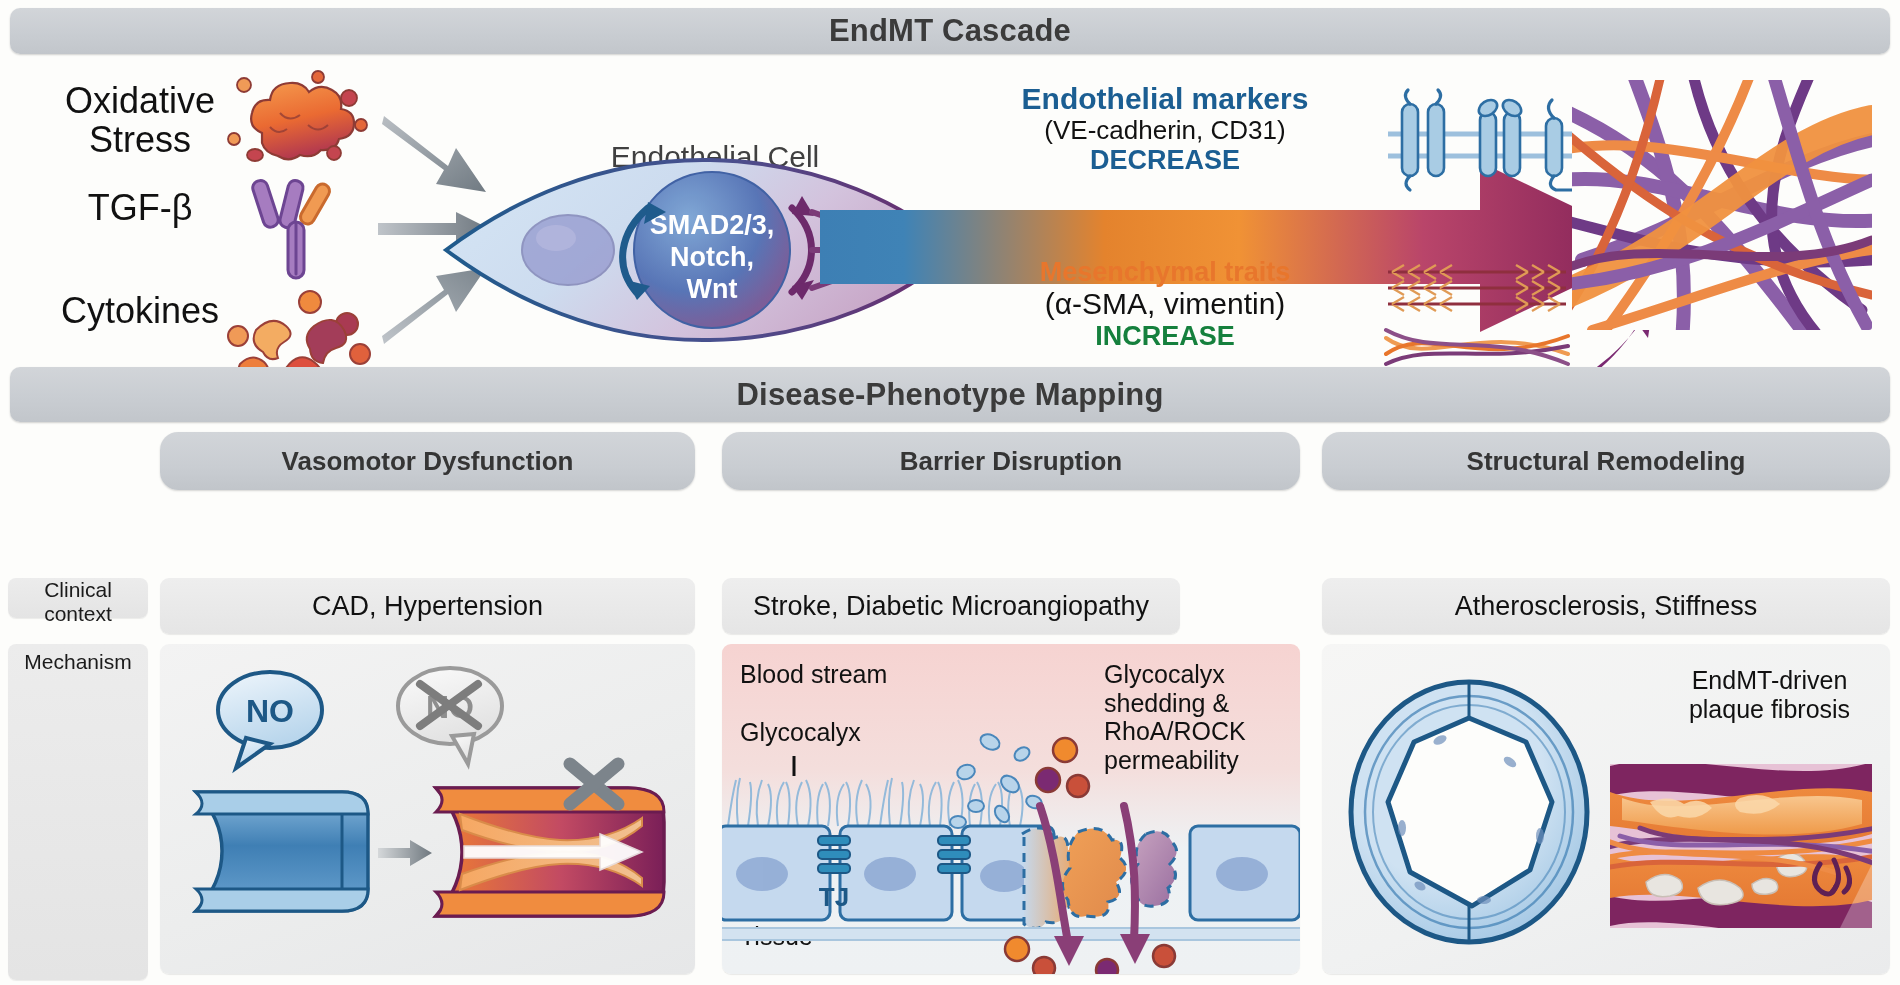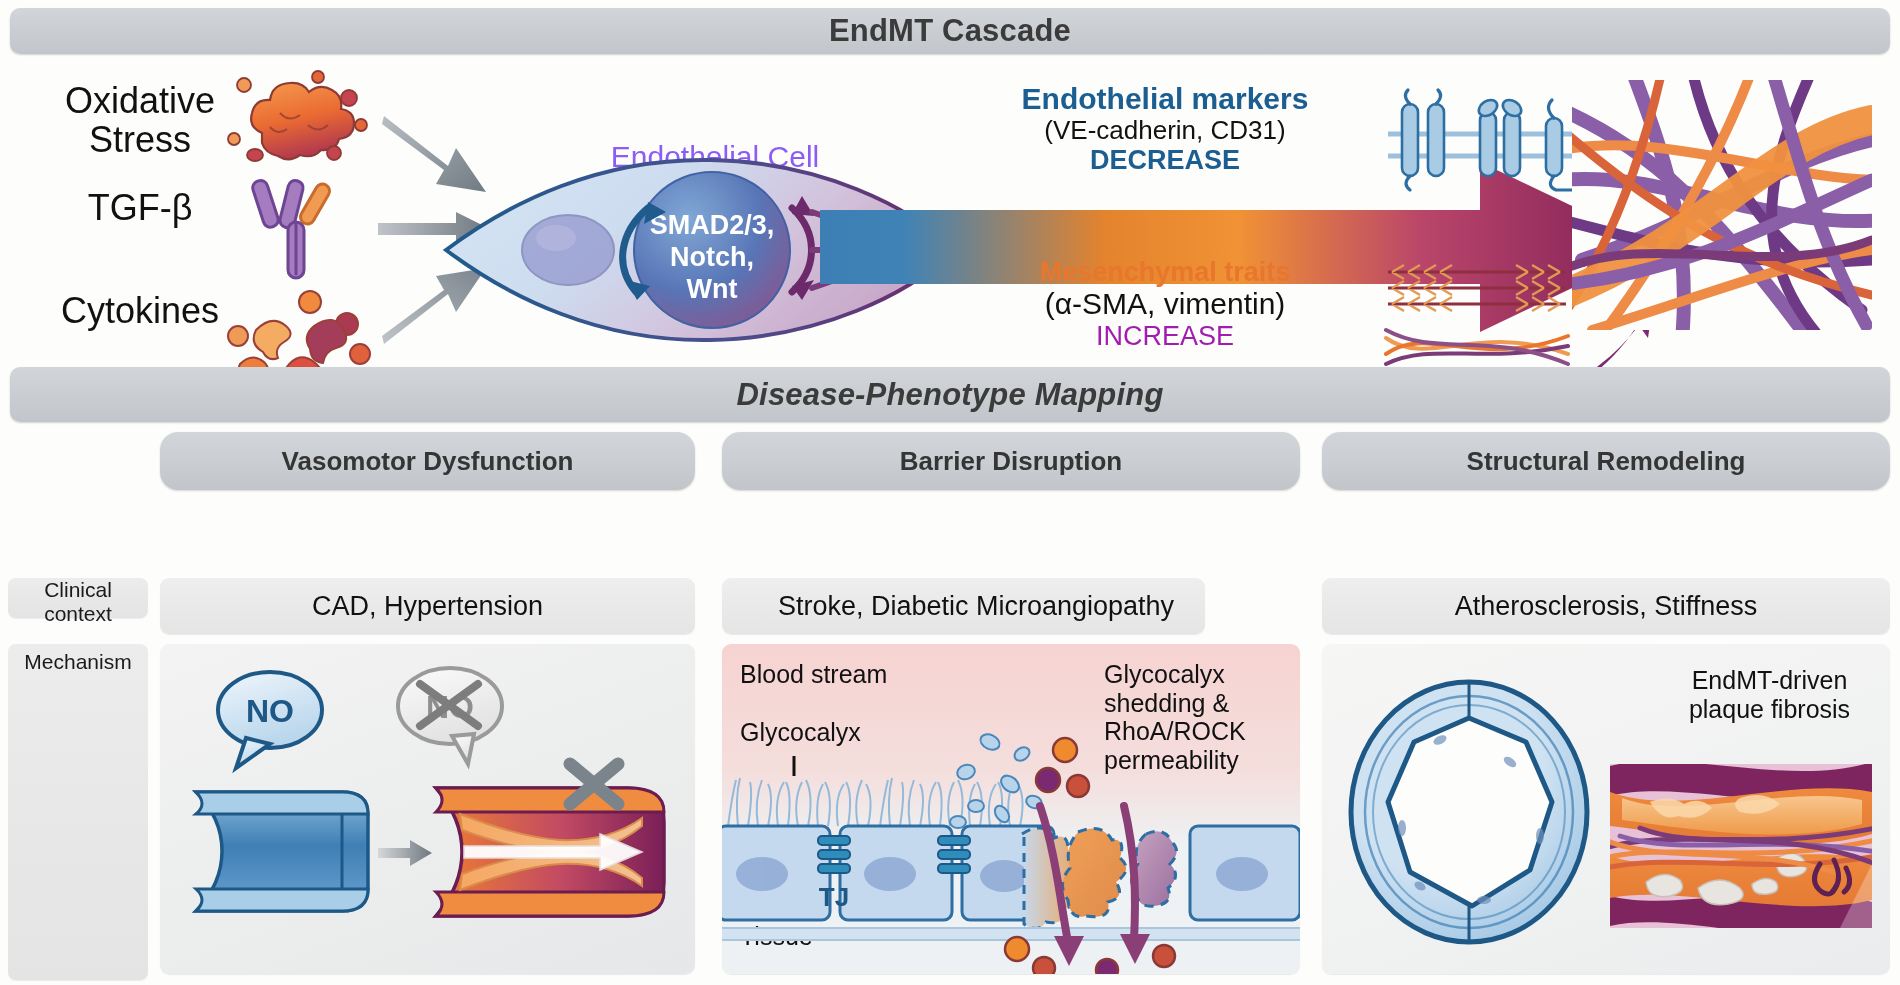--- a/index.html
+++ b/index.html
@@ -12,29 +12,29 @@
     box-shadow:0 1px 2px rgba(0,0,0,.18);
     display:flex;align-items:center;justify-content:center;}
   .sec-bar span{font-size:31px;font-weight:bold;color:#3b3b3b;letter-spacing:.2px;}
 
   
   .cascade{position:absolute;left:0;top:62px;width:1900px;height:300px;}
 
   .lbl{position:absolute;font-size:36px;color:#111;text-align:center;line-height:1.08;}
 
   .greyarrow{position:absolute;}
-  .cell-title{position:absolute;left:565px;top:78px;width:300px;text-align:center;font-size:30px;color:#8b5cf6;}
+  .cell-title{position:absolute;left:565px;top:78px;width:300px;text-align:center;font-size:30px;color:#404040;}
 
   .markers{position:absolute;}
   .markers .l1{font-size:30px;font-weight:bold;color:#1b5e92;line-height:1.12;}
   .markers .l2{font-size:26px;color:#111;line-height:1.12;}
   .markers .l3{font-size:27px;font-weight:bold;color:#1b5e92;line-height:1.12;}
   .mes .m1{font-size:27px;font-weight:bold;color:#e8762c;line-height:1.12;}
   .mes .m2{font-size:30px;color:#111;line-height:1.12;}
-  .mes .m3{font-size:27px;font-weight:normal;color:#a21caf;line-height:1.12;}
+  .mes .m3{font-size:27px;font-weight:bold;color:#15803d;line-height:1.12;}
 
   .fibro-label{position:absolute;left:1575px;top:330px;width:310px;text-align:center;
      font-size:33px;font-weight:bold;color:#63205f;line-height:1.12;}
   .colhead{position:absolute;top:432px;height:58px;border-radius:18px;
     background:linear-gradient(180deg,#d2d5d9 0%,#c9cdd2 60%,#c1c5ca 100%);
     box-shadow:0 1px 2px rgba(0,0,0,.16);
     display:flex;align-items:center;justify-content:center;}
   .colhead span{font-size:26px;font-weight:bold;color:#353535;}
 
   .rowlbl{position:absolute;border-radius:8px;
@@ -345,21 +345,21 @@
           </g>
         </g>
       </g>
     </svg>
     <div class="fibro-label">
       <span>Fibrosis &amp;</span><br>
       <span>Remodeling</span>
     </div>
   </div>
 
-  <div class="sec-bar" style="left:10px;top:367px;width:1880px;height:55px;font-style:italic;">
+  <div class="sec-bar" style="left:10px;top:367px;width:1880px;height:55px;">
     <span>Disease-Phenotype Mapping</span>
   </div>
 
   <div class="colhead" style="left:160px;width:535px;">
     <span>Vasomotor Dysfunction</span>
   </div>
   <div class="colhead" style="left:722px;width:578px;">
     <span>Barrier Disruption</span>
   </div>
   <div class="colhead" style="left:1322px;width:568px;">
@@ -369,21 +369,21 @@
   <div class="rowlbl" style="left:8px;top:578px;width:140px;height:40px;padding-top:0;">
     <span>Clinical<br>context</span>
   </div>
   <div class="rowlbl rowlbl-mech" style="left:8px;width:140px;">
     <span>Mechanism</span>
   </div>
 
   <div class="ctxcell" style="left:160px;width:535px;">
     <span>CAD, Hypertension</span>
   </div>
-  <div class="ctxcell" style="left:722px;width:458px;padding-left:25px;">
+  <div class="ctxcell" style="left:722px;width:458px;">
     <span>Stroke, Diabetic Microangiopathy</span>
   </div>
   <div class="ctxcell" style="left:1322px;width:568px;">
     <span>Atherosclerosis, Stiffness</span>
   </div>
 
   <div class="mechcell mech-grey" style="left:160px;width:535px;">
 
     <svg style="position:absolute;left:52px;top:22px;" width="120" height="105" viewBox="0 0 120 105">
       <defs>

